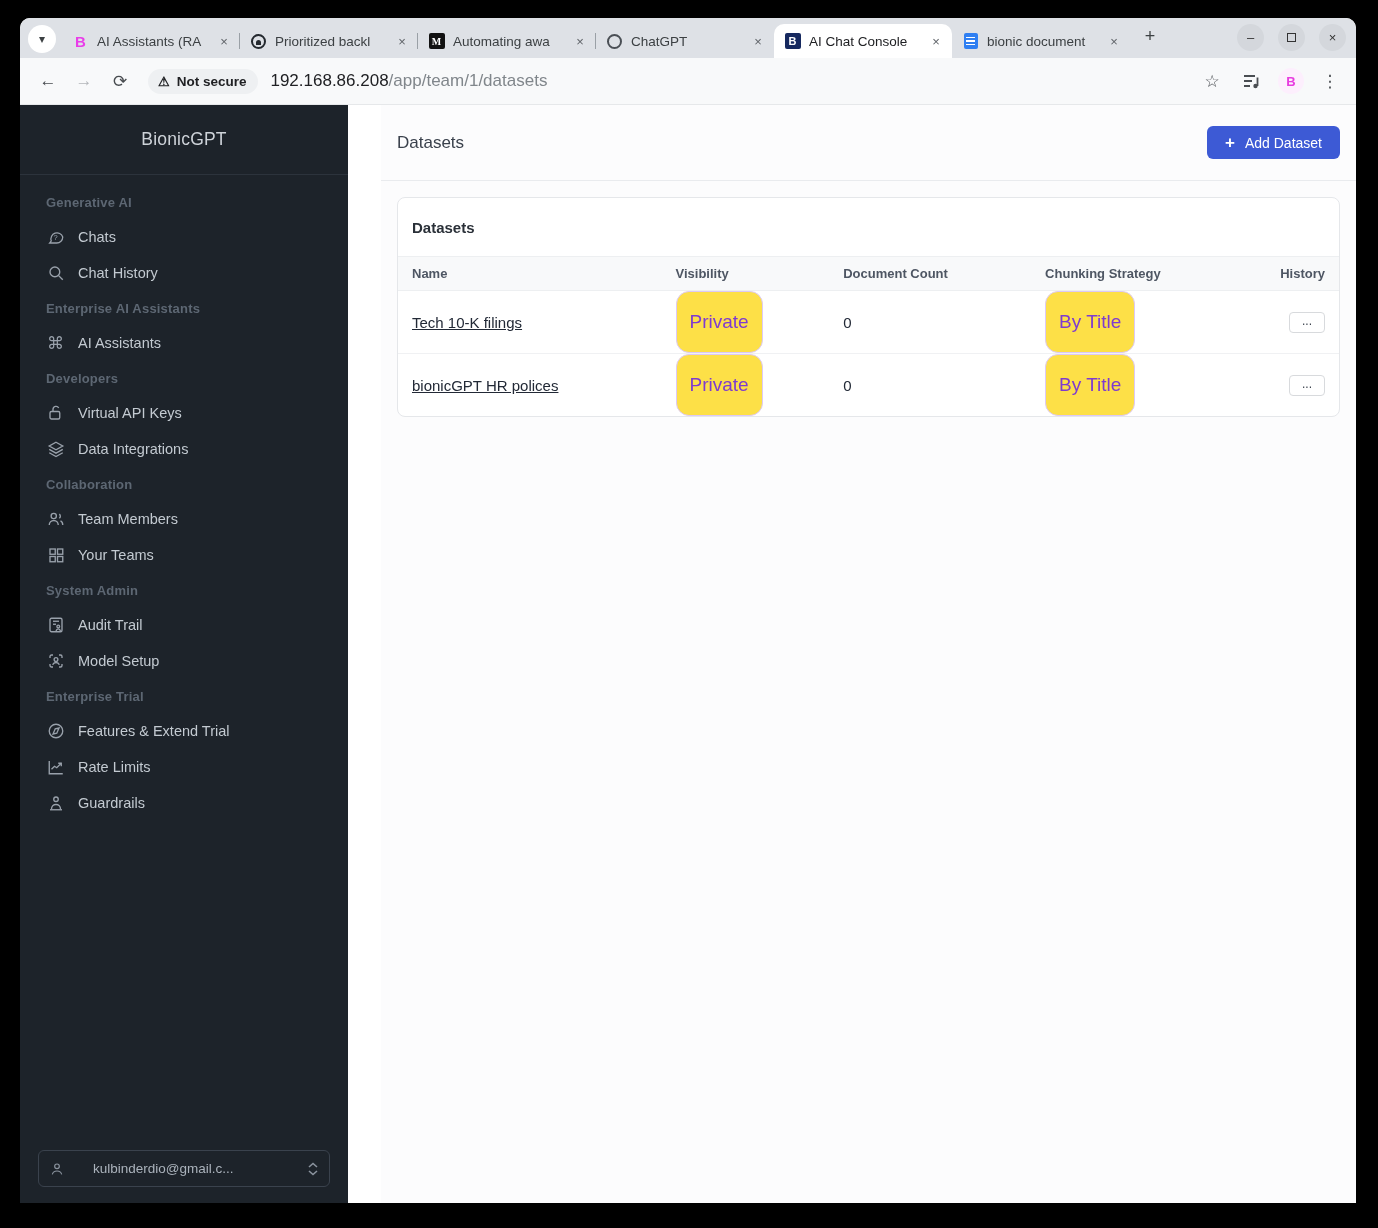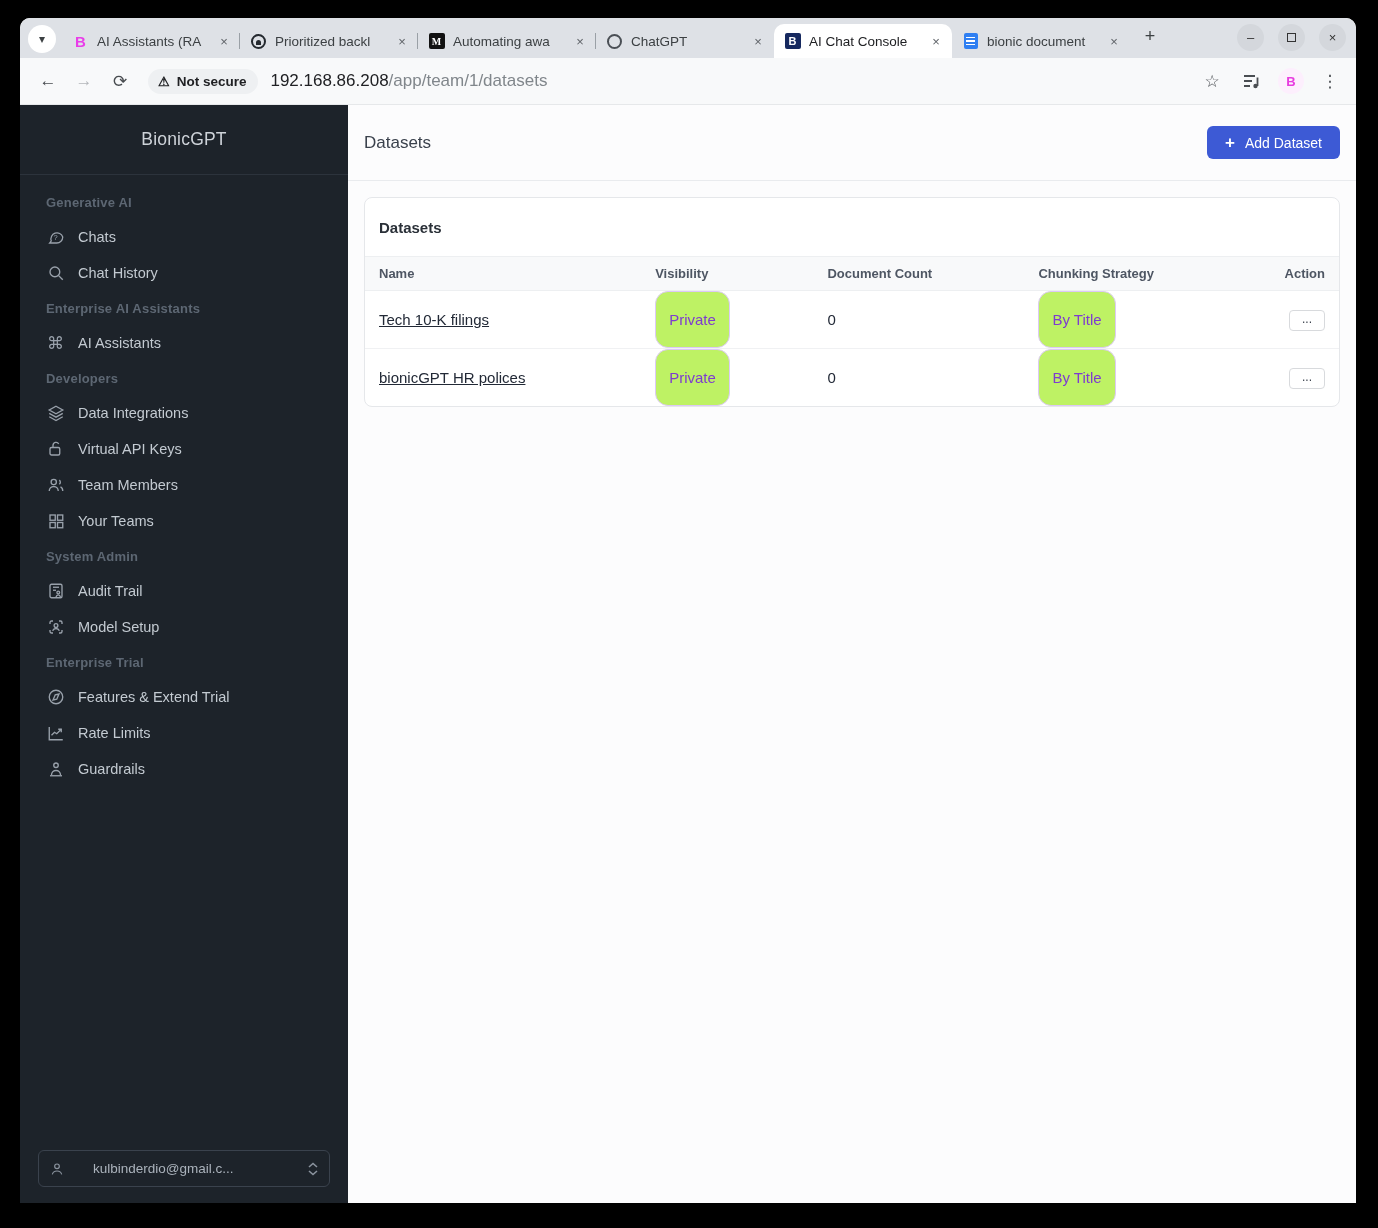--- a/index.html
+++ b/index.html
@@ -55,37 +55,37 @@
   .menu { flex:1; padding:10px 10px 0 10px; overflow:hidden; }
   .sec-head { font-size:13px; font-weight:bold; color:#5d6773; padding:10px 16px 9px 16px; letter-spacing:.2px; }
   .sitem { display:flex; align-items:center; gap:13px; padding:8px 16px; border-radius:6px; font-size:14.5px; color:#c3cad1; height:36px; }
   .sitem .sicon { width:19px; height:19px; color:#99a1ab; display:flex; align-items:center; justify-content:center; font-size:17px; flex:none; }
   .sitem.active { background:#3c55cb; color:#fff; }
   .sitem.active .sicon { color:#e8ecff; }
   .userbox { margin:0 18px 16px 18px; height:37px; border:1px solid #3a424d; border-radius:6px; display:flex; align-items:center; gap:10px; padding:0 10px; color:#aab2bb; font-size:13.5px; flex:none; }
   .userbox .uemail { flex:1; white-space:nowrap; overflow:hidden;padding-left:18px; }
 
   
-  .main { flex:1; background:#fcfcfd; display:flex; flex-direction:column; min-width:0; }
+  .main { flex:1; background:#fcfcfd; display:flex; flex-direction:column; min-width:0;margin-left:33px; }
   .main-header { height:76px; display:flex; align-items:center; padding:0 16px; border-bottom:1px solid #e9ebee; background:#fcfcfd; flex:none; }
   .page-title { font-size:17px; color:#3a414c; }
   .add-btn { margin-left:auto; background:#3d5ad5; color:#fff; border:none; border-radius:6px; height:33px; padding:0 18px; font-size:14px; display:flex; align-items:center; gap:10px; cursor:pointer; }
   .add-btn .plus { font-size:17px; font-weight:bold; }
 
   .content { padding:16px; }
   .card { background:#fff; border:1px solid #e5e7ea; border-radius:8px; overflow:hidden; }
   .card-title { font-size:15px; font-weight:bold; color:#2a3038; padding:21px 14px 20px 14px; }
   table { width:100%; border-collapse:collapse; }
   thead th { background:#f8f9fa; border-top:1px solid #edeff1; border-bottom:1px solid #edeff1; font-size:13px; color:#4e5663; text-align:left; font-weight:bold; padding:9px 0; }
   th.c-name, td.c-name { padding-left:14px; }
   th.c-action, td.c-action { text-align:right; padding-right:14px; }
   tbody td { border-bottom:1px solid #f0f1f3; padding:0; height:49px; font-size:15px; color:#222936; }
   tbody tr:last-child td { border-bottom:none; }
   .dlink { color:#222936; text-decoration:underline; }
-  .pill { display:inline-block; border:1px solid #dcc9f6; background:#bef264; color:#7e3bd0; font-size:15px; padding:19px 13px; border-radius:13px; }
+  .pill { display:inline-block; border:1px solid #dcc9f6; background:#fde047; color:#7e3bd0; font-size:19px; padding:19px 13px; border-radius:13px; }
   .dots-btn { display:inline-block; border:1px solid #d8dadd; background:#fff; border-radius:4px; padding:4px 12px 7px 12px; font-size:12px; color:#3a414c; line-height:8px; cursor:pointer; }
 
   svg.ic { display:block; }
 </style>
 </head>
 <body>
 
 <div class="window">
 
   <div class="tabstrip">
@@ -210,38 +210,39 @@
           <span class="sicon">⌘</span>
           <span>AI Assistants</span>
         </div>
 
 
         <div class="sec-head">Developers</div>
 
         <div class="sitem">
           <span class="sicon">
             <svg class="ic" width="18" height="18" viewBox="0 0 24 24" fill="none" stroke="currentColor" stroke-width="1.8">
+                <rect x="4" y="10" width="13" height="10" rx="2"></rect>
+                <path d="M8 10V7a4 4 0 0 1 7.6-1.6"></path>
+              </svg>
+          </span>
+          <span>Virtual API Keys</span>
+        </div>
+
+        <div class="sitem">
+          <span class="sicon">
+            <svg class="ic" width="18" height="18" viewBox="0 0 24 24" fill="none" stroke="currentColor" stroke-width="1.8">
                 <path d="M12 3l9 5-9 5-9-5 9-5z"></path>
                 <path d="M3 12.5l9 5 9-5"></path>
                 <path d="M3 17l9 5 9-5"></path>
               </svg>
           </span>
           <span>Data Integrations</span>
         </div>
 
-        <div class="sitem">
-          <span class="sicon">
-            <svg class="ic" width="18" height="18" viewBox="0 0 24 24" fill="none" stroke="currentColor" stroke-width="1.8">
-                <rect x="4" y="10" width="13" height="10" rx="2"></rect>
-                <path d="M8 10V7a4 4 0 0 1 7.6-1.6"></path>
-              </svg>
-          </span>
-          <span>Virtual API Keys</span>
-        </div>
-
+        <div class="sec-head">Collaboration</div>
 
         <div class="sitem">
           <span class="sicon">
             <svg class="ic" width="18" height="18" viewBox="0 0 24 24" fill="none" stroke="currentColor" stroke-width="1.8">
                 <circle cx="9" cy="8" r="3.5"></circle>
                 <path d="M3 20c0-3.3 2.7-6 6-6s6 2.7 6 6"></path>
                 <path d="M16.5 5.5a3.5 3.5 0 0 1 0 5.4"></path>
                 <path d="M18 14.5c1.8.8 3 2.9 3 5.5"></path>
               </svg>
           </span>
@@ -361,21 +362,21 @@
                 <col style="width:218px">
                 <col style="width:255px">
                 <col>
               </colgroup>
             <thead>
               <tr>
                 <th class="c-name">Name</th>
                 <th>Visibility</th>
                 <th>Document Count</th>
                 <th>Chunking Strategy</th>
-                <th class="c-action">Action</th>
+                <th class="c-action">History</th>
               </tr>
             </thead>
             <tbody>
               <tr>
                 <td class="c-name"><a class="dlink" href="#">Tech 10-K filings</a></td>
                 <td><span class="pill">Private</span></td>
                 <td>0</td>
                 <td><span class="pill">By Title</span></td>
                 <td class="c-action"><span class="dots-btn">...</span></td>
               </tr>

